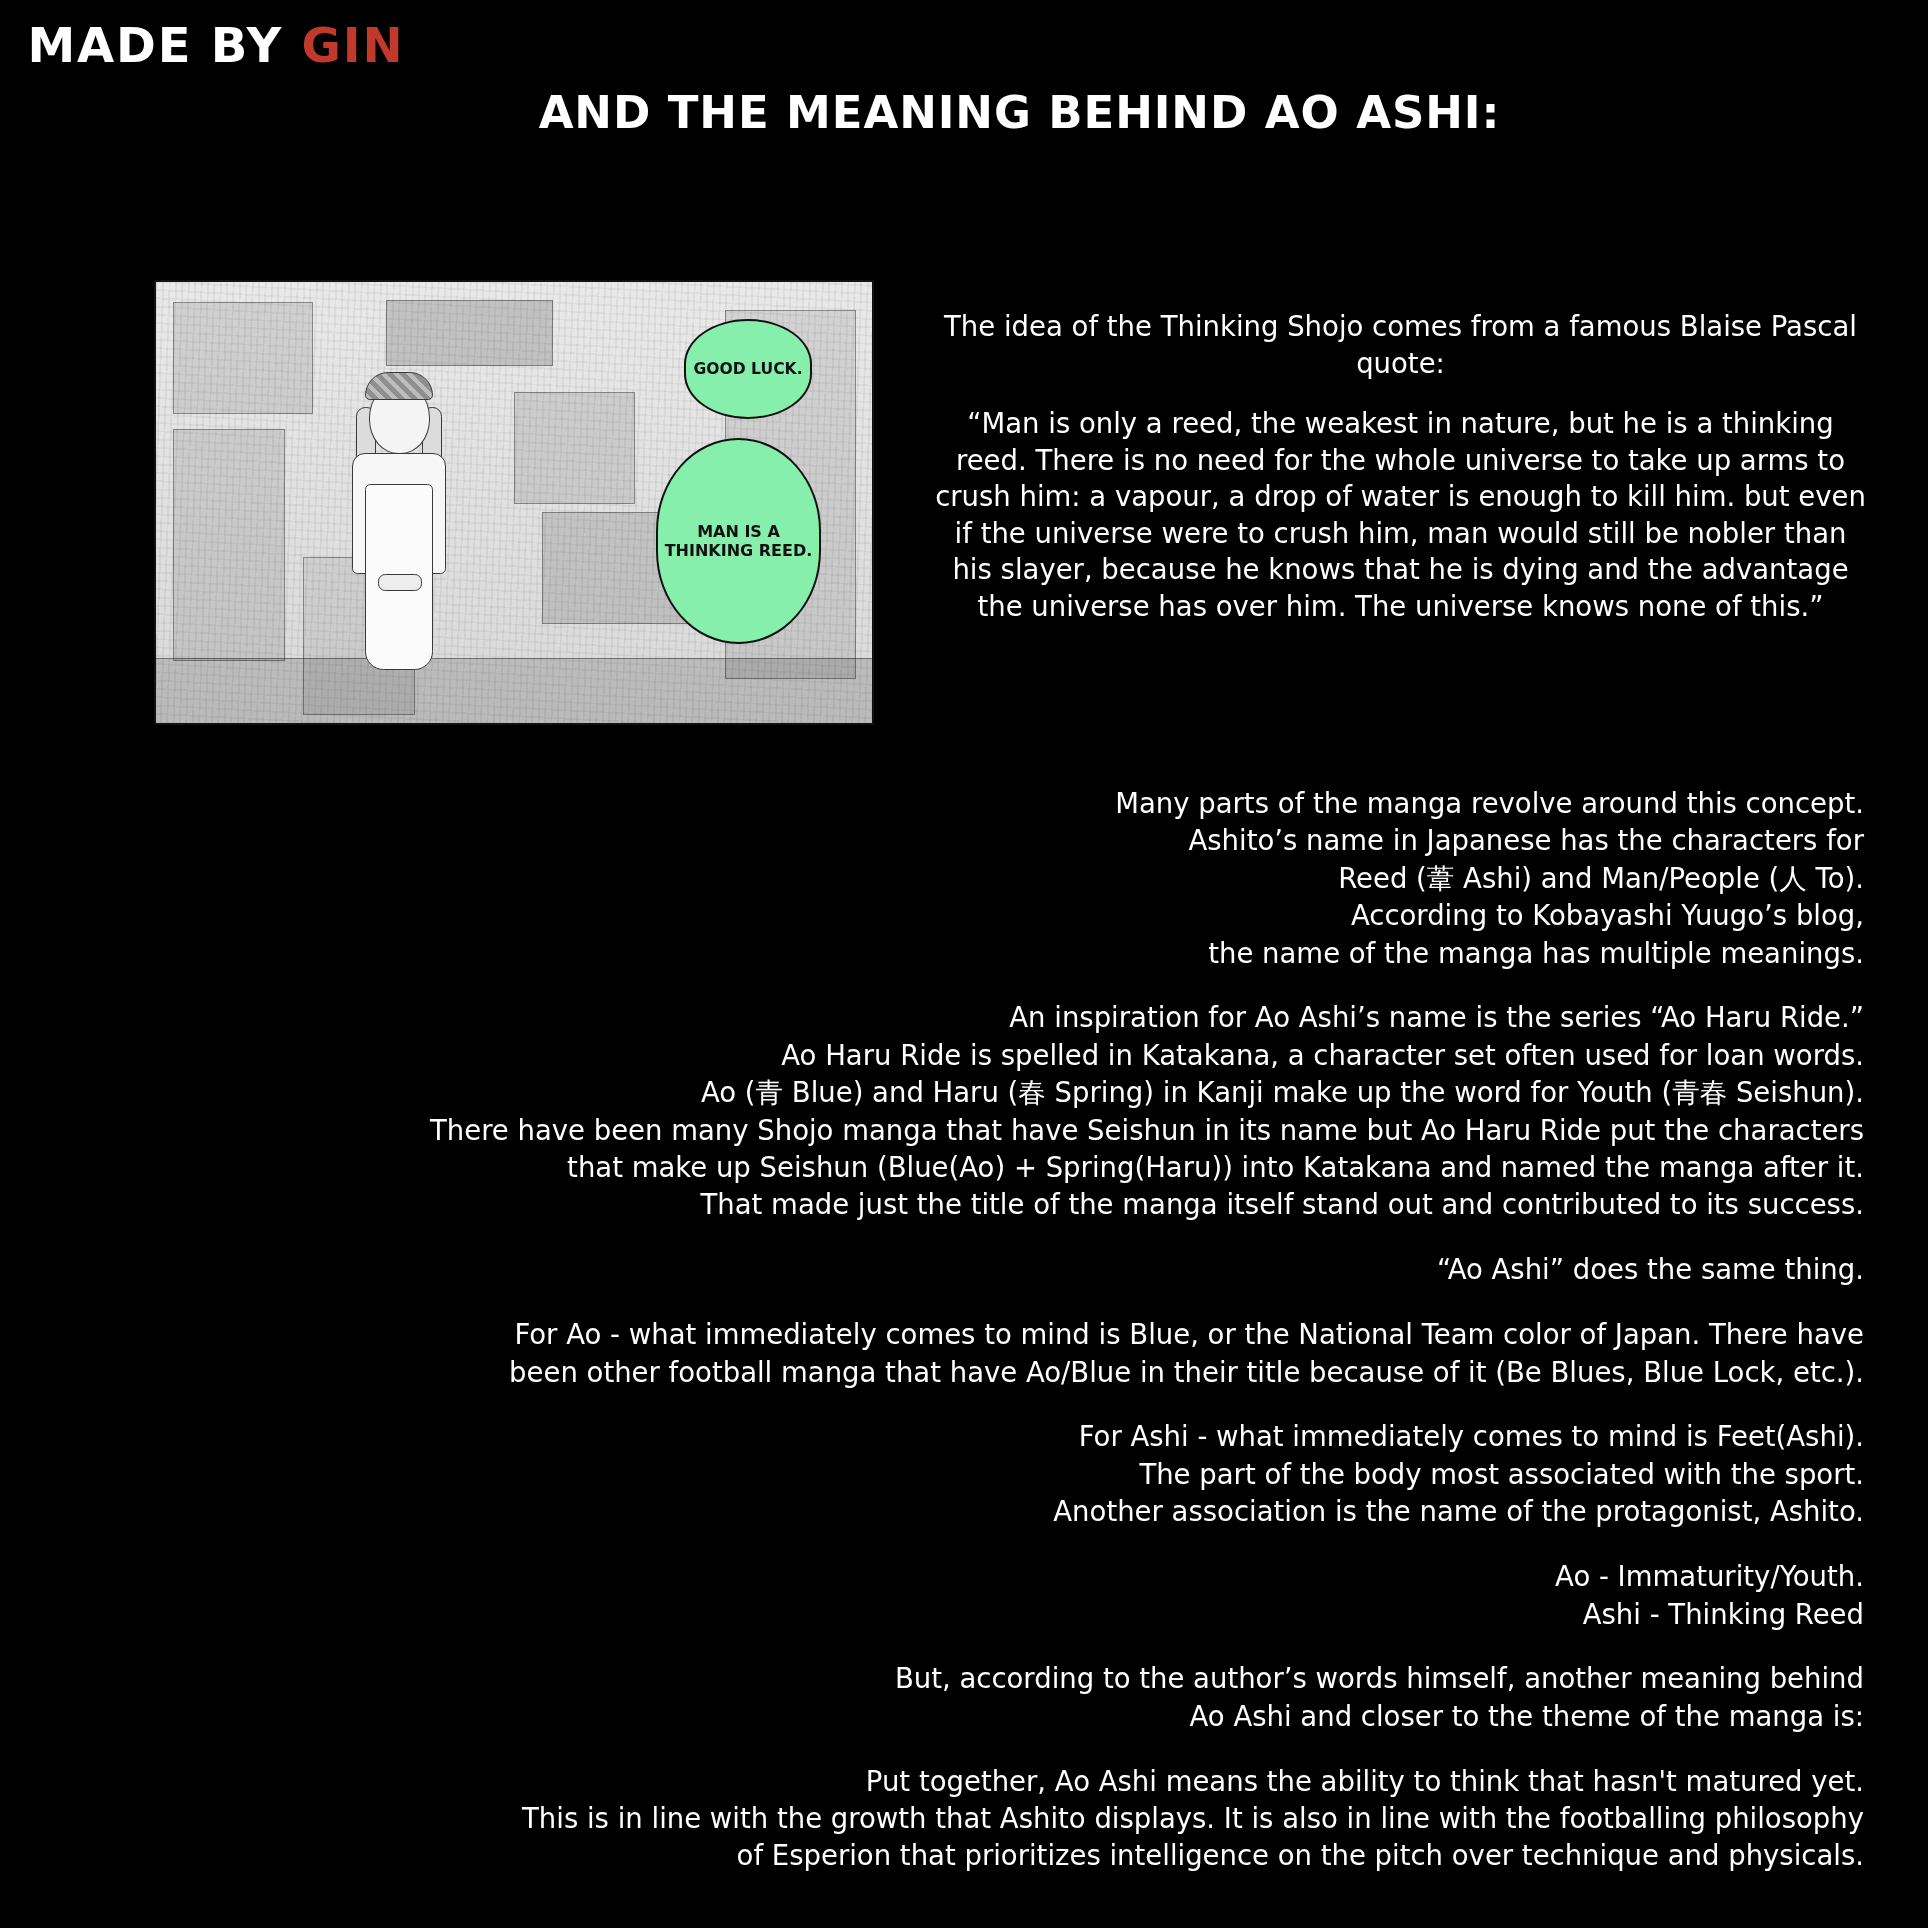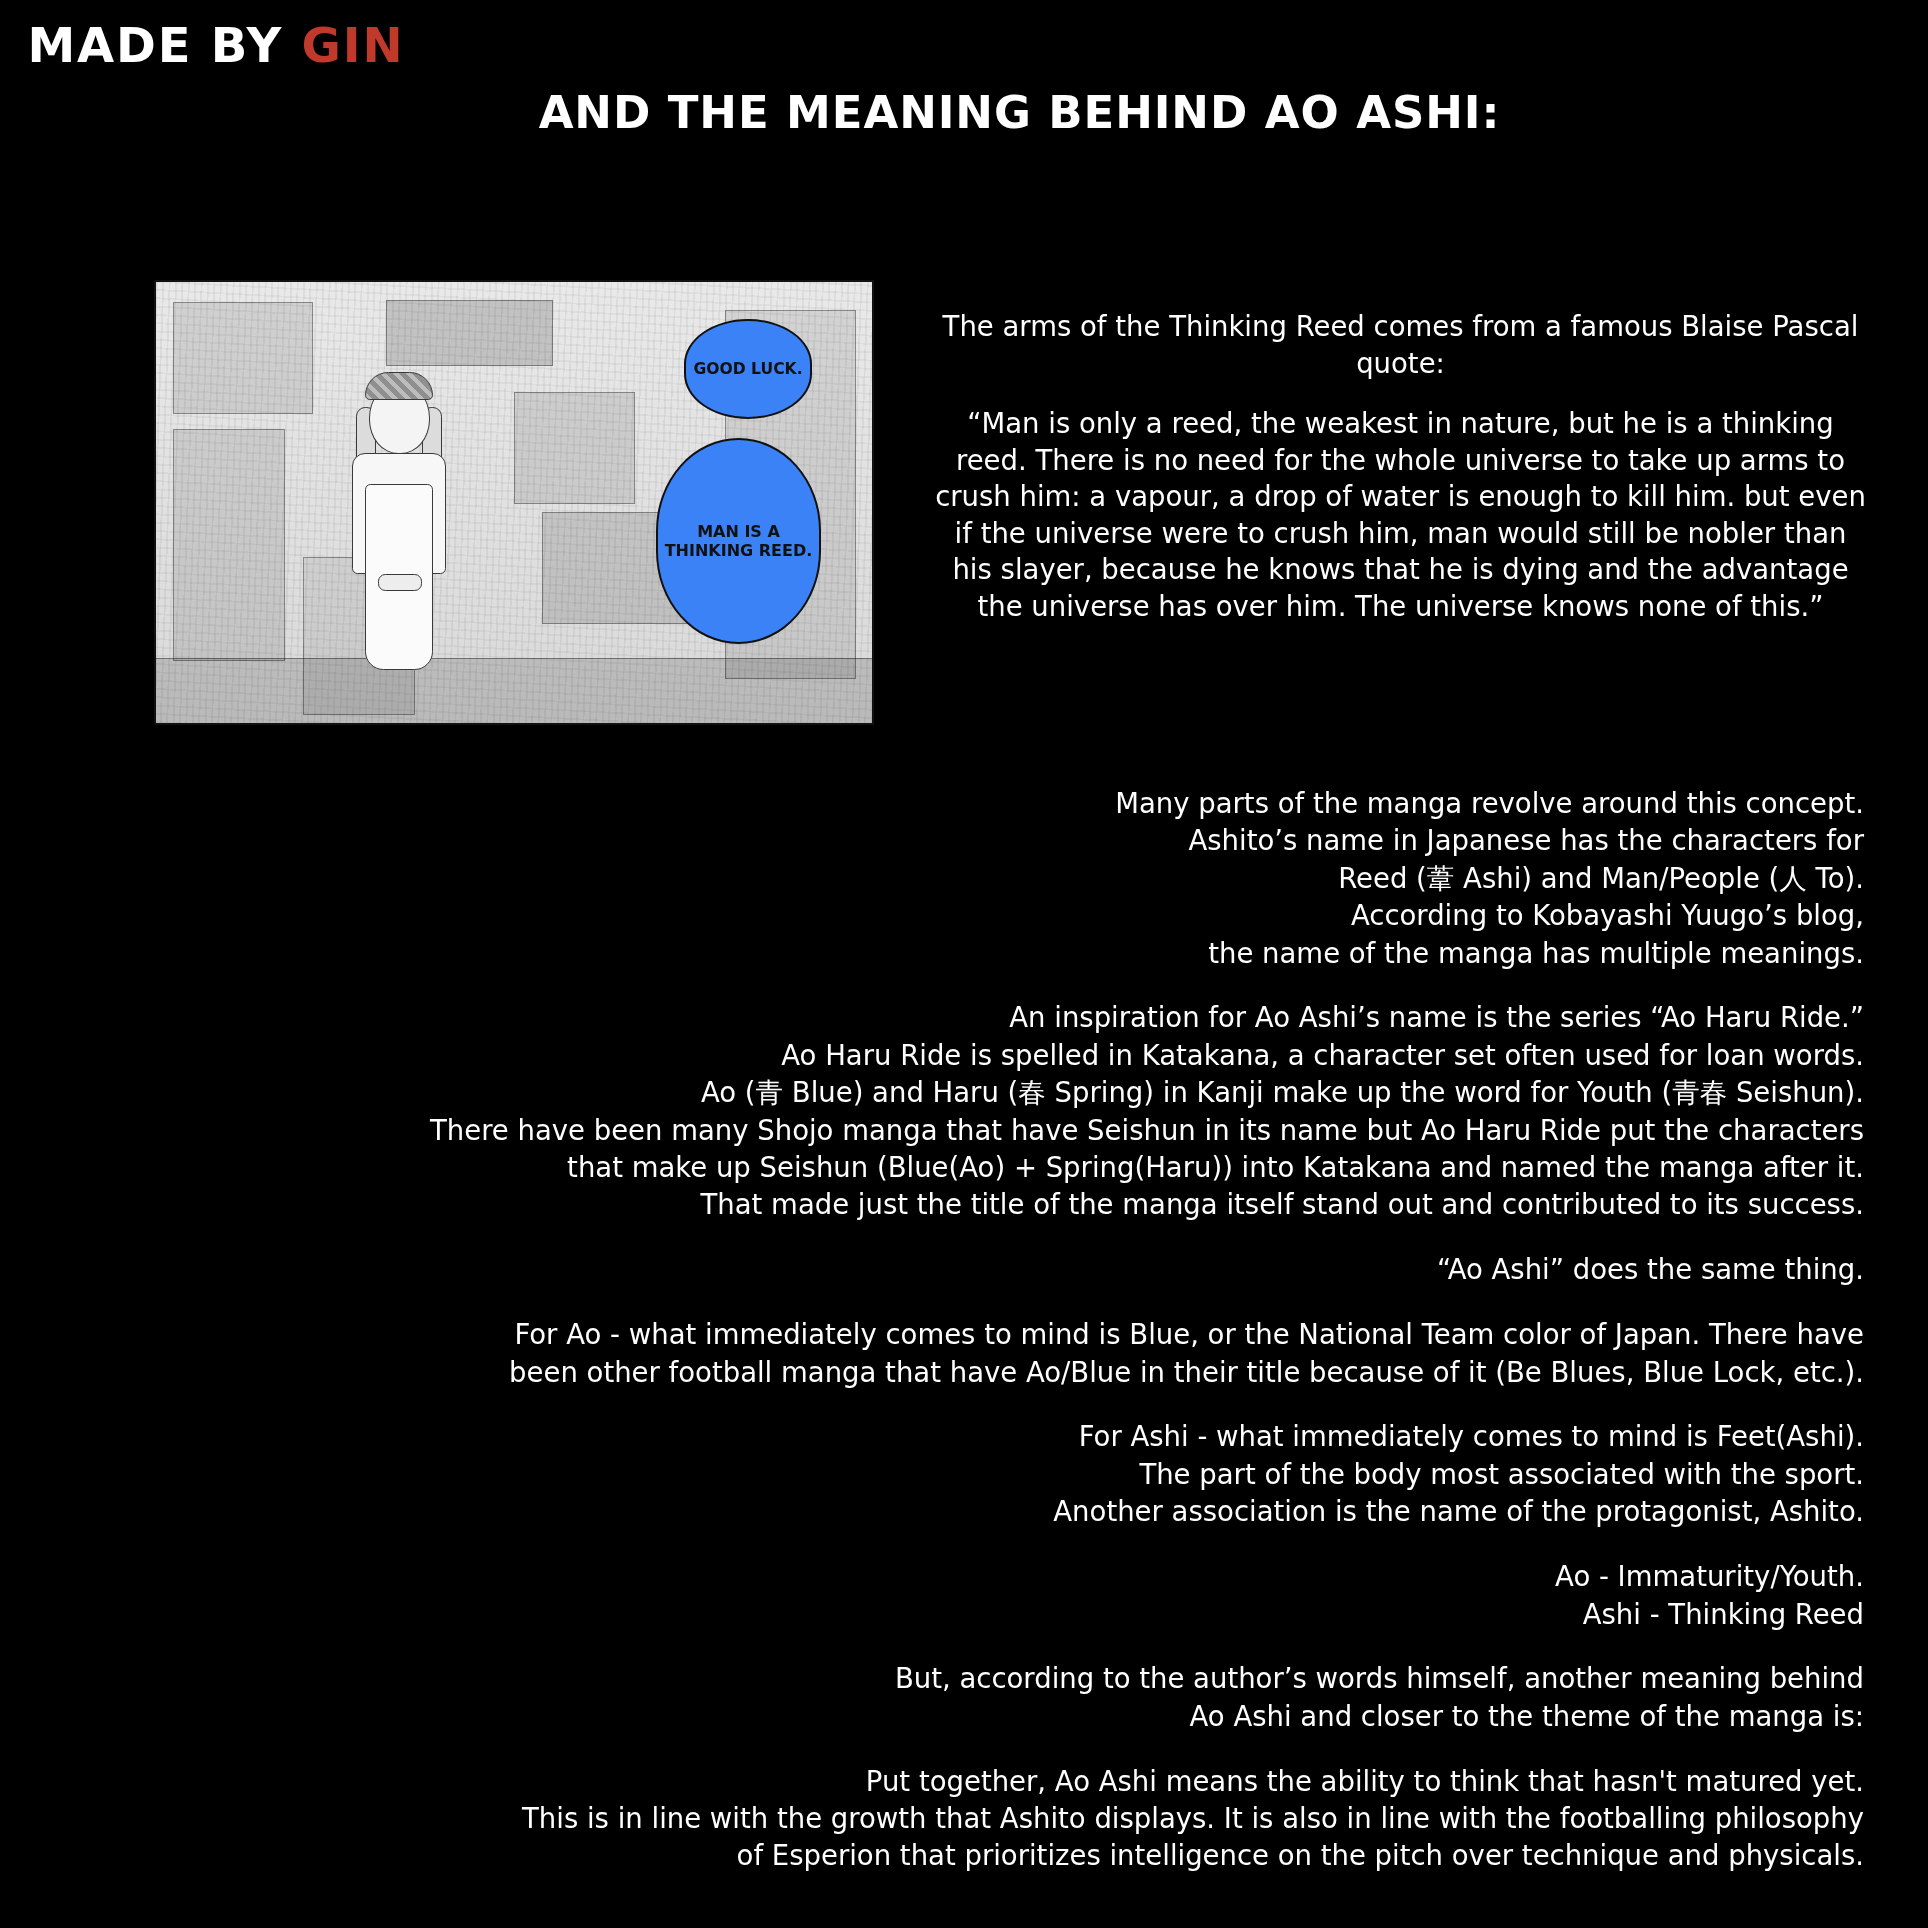--- a/index.html
+++ b/index.html
@@ -115,21 +115,21 @@
   }
   .char .apron {
     position: absolute; left: 35px; top: 119px; width: 66px; height: 184px;
     background: #fbfbfb; border: 1.8px solid #3a3a3a; border-radius: 5.5px 5.5px 18.4px 18.4px;
   }
   .char .tie { position: absolute; left: 48px; top: 209px; width: 42px; height: 14.7px; background:#ededed; border:1.8px solid #3a3a3a; border-radius: 7.3px;}
 
   
   .bubble {
     position: absolute;
-    background: #3b82f6;
+    background: #86efac;
     border: 2.8px solid #111111;
     border-radius: 50% / 45%;
     color: #111111;
     font-weight: bold;
     text-align: center;
     display: flex;
     align-items: center;
     justify-content: center;
     line-height: 1.2;
     font-family: "DejaVu Sans", sans-serif;
@@ -198,21 +198,21 @@
       <div class="body"></div>
       <div class="apron"></div>
       <div class="tie"></div>
     </div>
 
     <div class="bubble bubble-small">GOOD LUCK.</div>
     <div class="bubble bubble-big">MAN IS A THINKING REED.</div>
   </div>
 
   <div class="rightcol">
-    <p>The arms of the Thinking Reed comes from a famous Blaise Pascal quote:</p>
+    <p>The idea of the Thinking Shojo comes from a famous Blaise Pascal quote:</p>
     <p>“Man is only a reed, the weakest in nature, but he is a thinking reed. There is no need for the whole universe to take up arms to crush him: a vapour, a drop of water is enough to kill him. but even if the universe were to crush him, man would still be nobler than his slayer, because he knows that he is dying and the advantage the universe has over him. The universe knows none of this.”</p>
   </div>
 
   <div class="body-block b1">
     <p style="white-space: pre-line;">Many parts of the manga revolve around this concept.
 Ashito’s name in Japanese has the characters for
 Reed (葦 Ashi) and Man/People (人 To).
 According to Kobayashi Yuugo’s blog,
 the name of the manga has multiple meanings.</p>
     <p style="white-space: pre-line;">An inspiration for Ao Ashi’s name is the series “Ao Haru Ride.”

